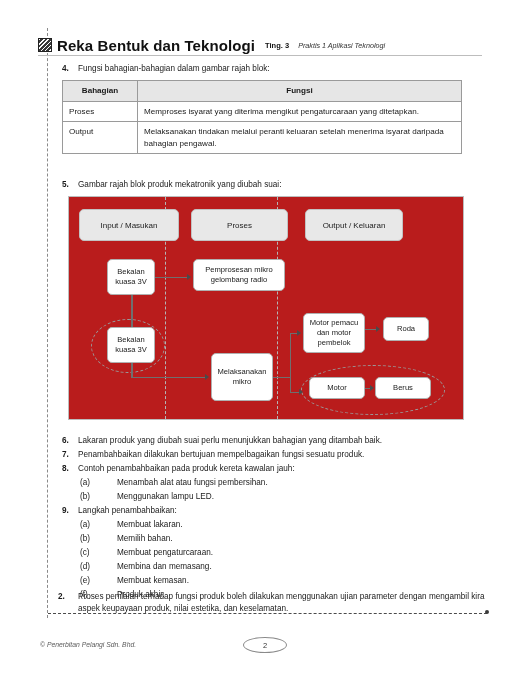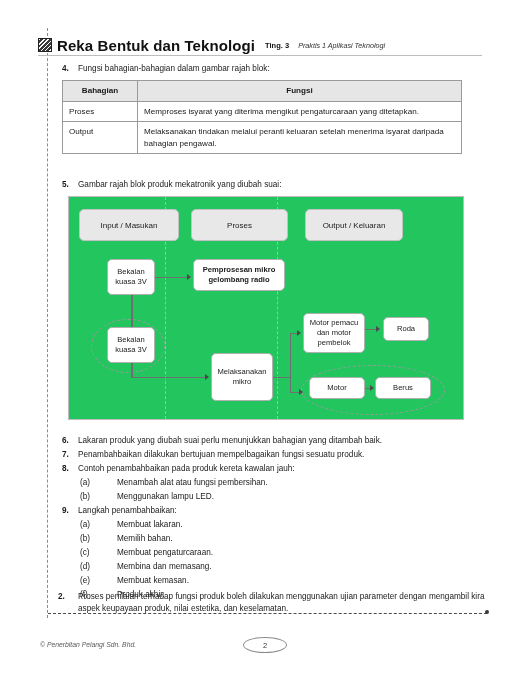--- a/index.html
+++ b/index.html
@@ -55,21 +55,21 @@
     line-height:11.5px;font-weight:normal;
   }
   .tbl thead th{
     background:#e6e6e6;text-align:center;font-weight:bold;padding:4px 6px;
   }
   .tbl .c1{width:62px;}
 
   
   .diagram{
     position:absolute;left:68px;top:196px;width:394px;height:222px;
-    border:1px solid #bdbdbd;background:#22c55e;
+    border:1px solid #bdbdbd;background:#b91c1c;
   }
   .dsep{position:absolute;top:0;bottom:0;width:0;border-left:1px dashed #b5b5b5;}
   .dsep.s1{left:96px;}
   .dsep.s2{left:208px;}
 
   .hdrbox{
     position:absolute;background:#e8e8e8;border:1px solid #c2c2c2;border-radius:5px;
     display:flex;align-items:center;justify-content:center;
     font-size:8px;color:#222;text-align:center;
   }
@@ -165,21 +165,21 @@
     <div class="hdrbox" style="left:122px;top:12px;width:95px;height:30px;">Proses</div>
     <div class="hdrbox" style="left:236px;top:12px;width:96px;height:30px;">Output / Keluaran</div>
 
     <div class="ellipse" style="left:22px;top:122px;width:72px;height:52px;"></div>
     <div class="ellipse" style="left:232px;top:168px;width:142px;height:48px;"></div>
 
     <div class="node" style="left:38px;top:62px;width:48px;height:36px;">Bekalan kuasa 3V</div>
 
     <div class="node" style="left:38px;top:130px;width:48px;height:36px;">Bekalan kuasa 3V</div>
 
-    <div class="node" style="left:124px;top:62px;width:92px;height:32px;font-weight:bold;">Pemprosesan mikro gelombang radio</div>
+    <div class="node" style="left:124px;top:62px;width:92px;height:32px;">Pemprosesan mikro gelombang radio</div>
 
     <div class="node" style="left:142px;top:156px;width:62px;height:48px;">Melaksanakan mikro</div>
 
     <div class="node" style="left:234px;top:116px;width:62px;height:40px;">Motor pemacu dan motor pembelok</div>
 
     <div class="node" style="left:314px;top:120px;width:46px;height:24px;">Roda</div>
 
     <div class="node" style="left:240px;top:180px;width:56px;height:22px;">Motor</div>
 
     <div class="node" style="left:306px;top:180px;width:56px;height:22px;">Berus</div>

